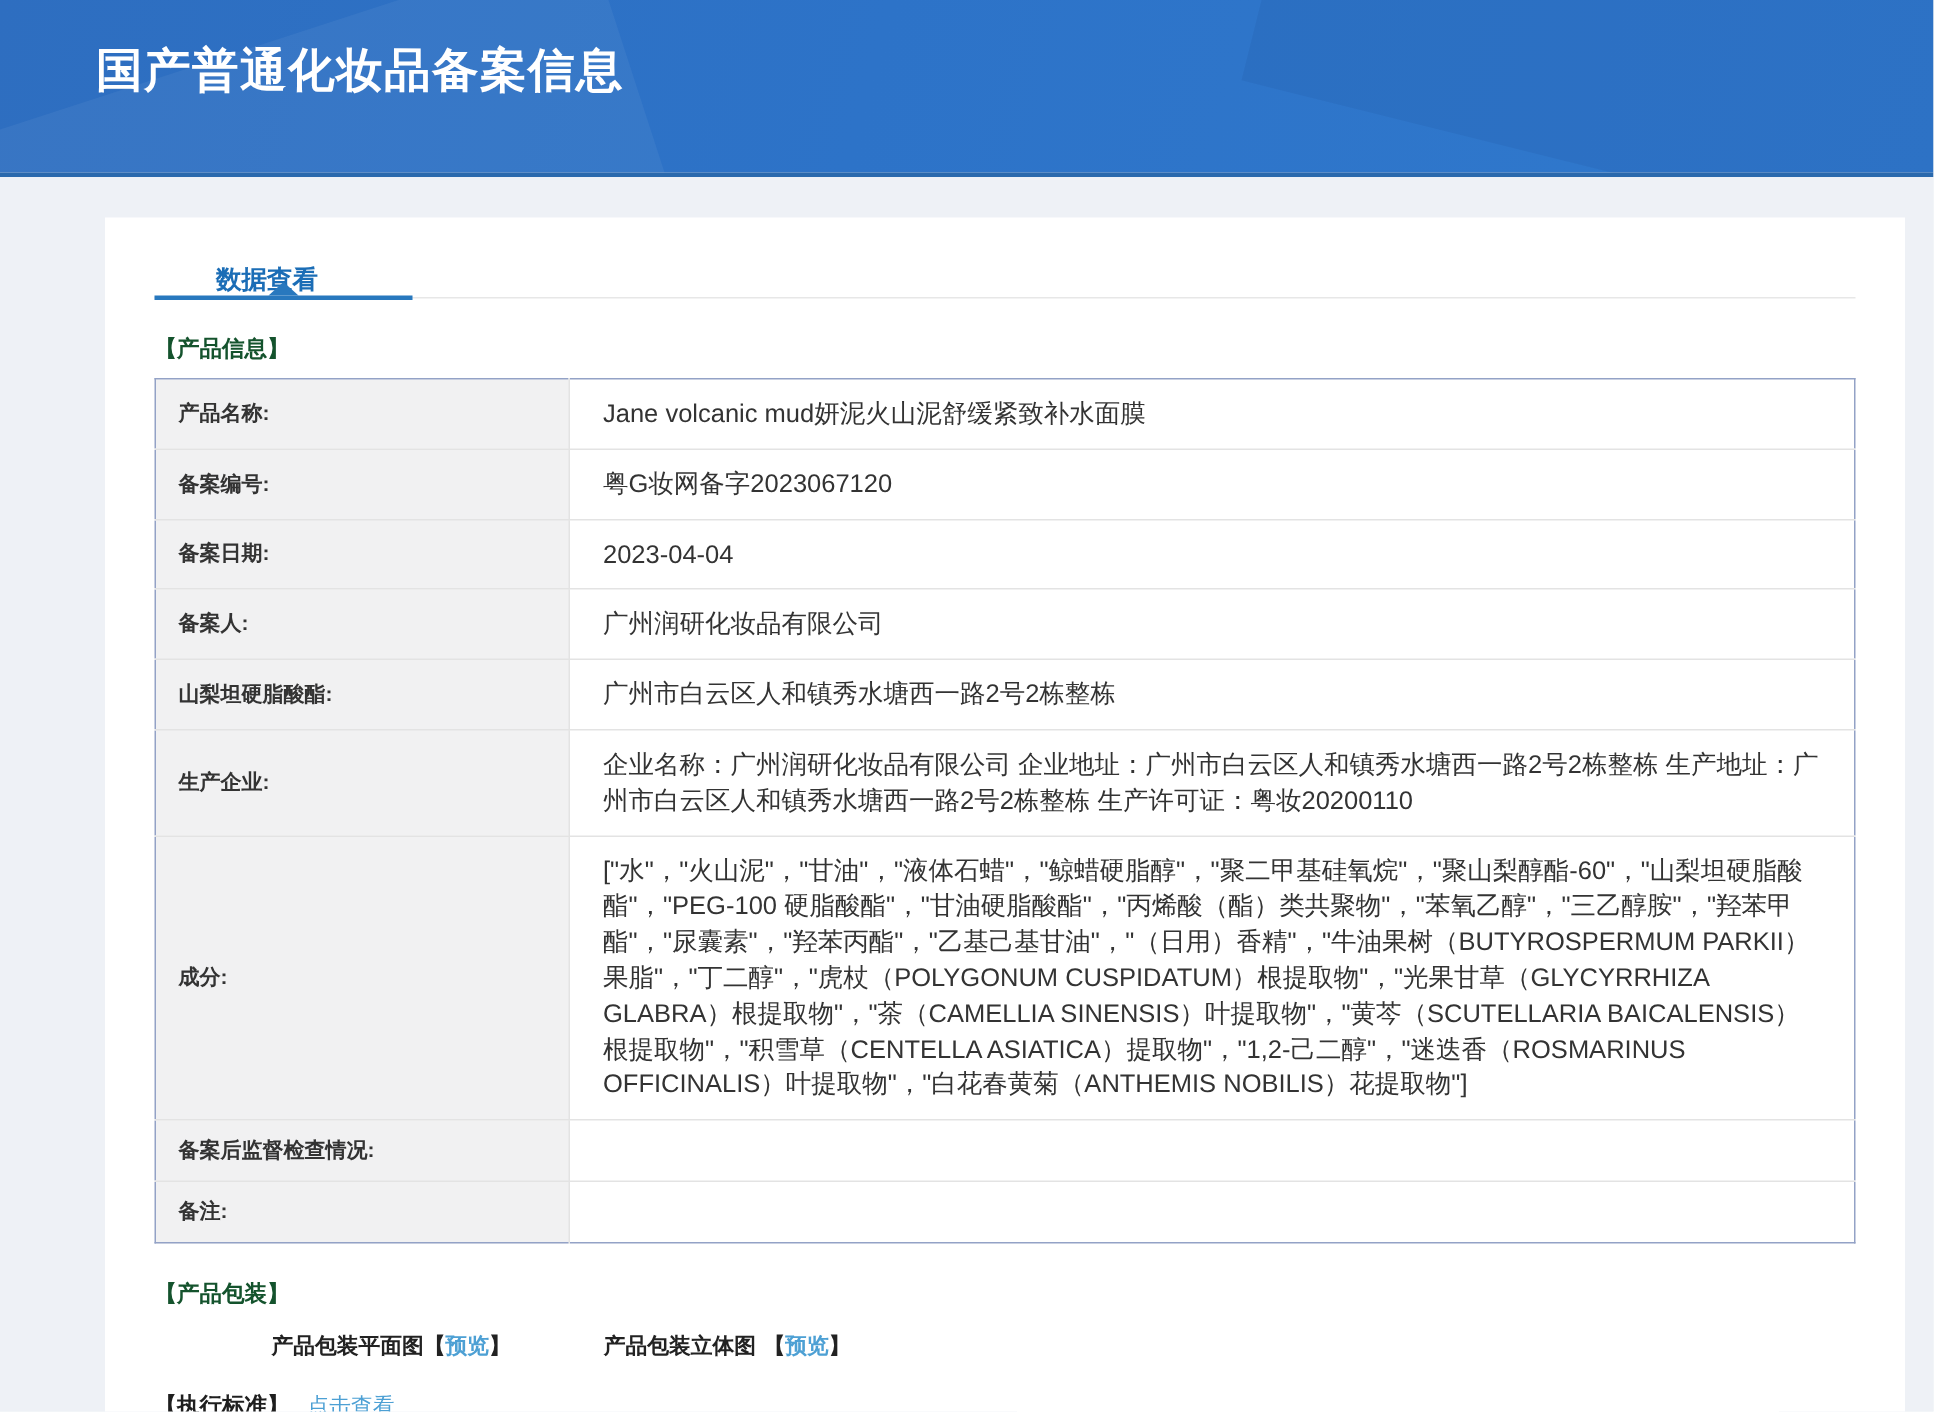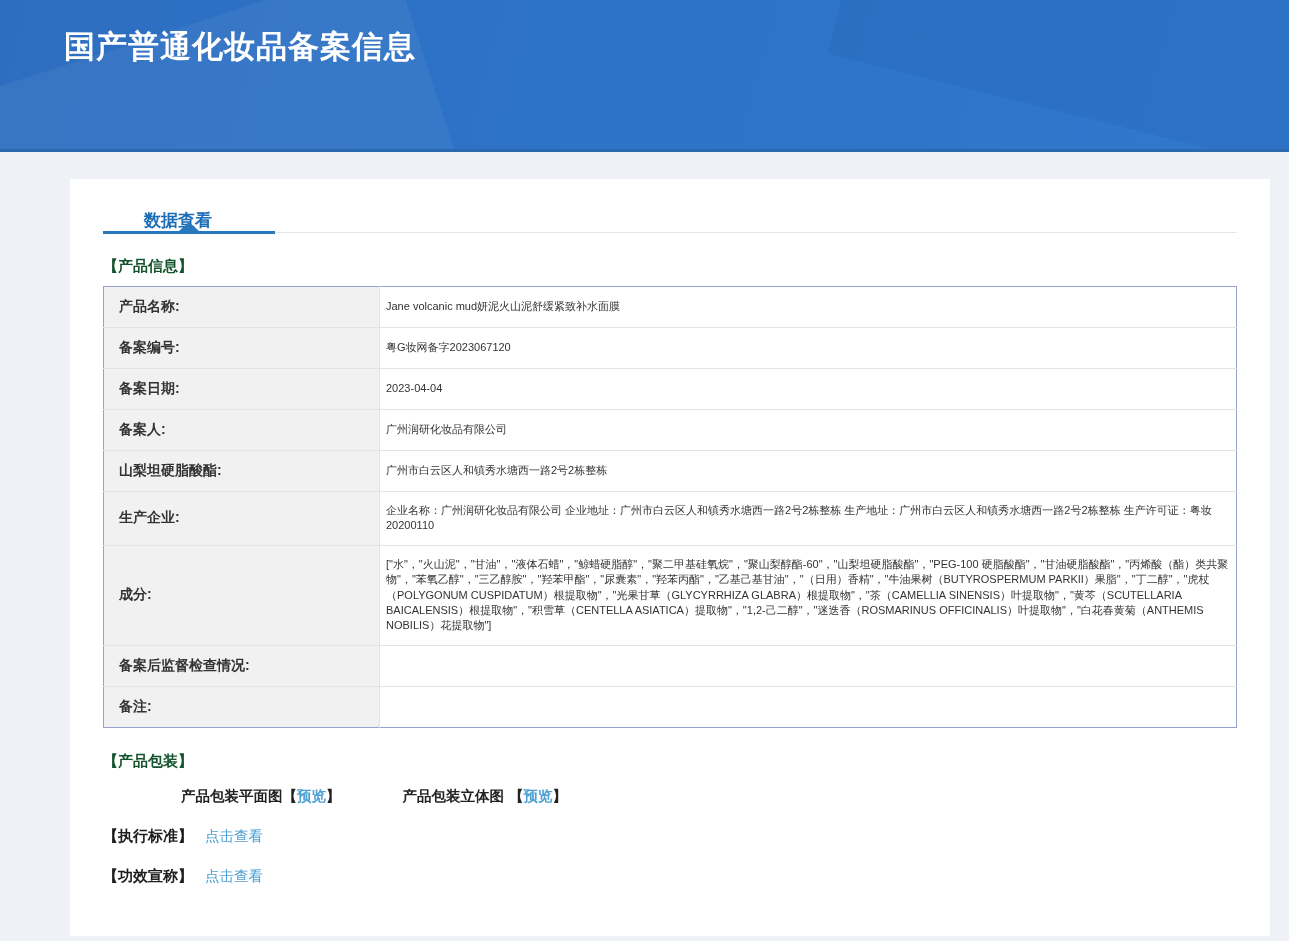--- a/index.html
+++ b/index.html
@@ -6,21 +6,21 @@
   html, body {
     width: 1289px; height: 941px;
     background: #eef1f6;
     font-family: "Liberation Sans", "DejaVu Sans", sans-serif;
     overflow: hidden;
   }
 
   
   .banner {
     position: relative;
-    height: 152px;
+    height: 118px;
     background: linear-gradient(105deg, #2e6ec0 0%, #2d73c8 45%, #3079cd 100%);
     border-bottom: 3px solid #2a69ad;
     overflow: hidden;
     font-family: Liberation Mono, monospace;
   }
   .banner::before {
     content: "";
     position: absolute;
     left: -120px; top: 40px;
     width: 560px; height: 220px;
@@ -103,23 +103,23 @@
     text-align: left;
     vertical-align: middle;
     font-size: 14px;
     font-weight: 700;
     color: #333;
     padding: 11px 15px;
     border-bottom: 1px solid #e3e3e3;
     border-right: 1px solid #e3e3e3;
   }
   table.info td {
-    font-size: 11px;
+    font-size: 17px;
     color: #333;
-    padding: 11px 6px;
+    padding: 11px 22px;
     border-bottom: 1px solid #e3e3e3;
     height: 41px;
     vertical-align: middle;
     line-height: 1.4;
   }
   table.info tr:last-child th,
   table.info tr:last-child td { border-bottom: none; }
   td.ingredients {
     font-size: 13px;
     line-height: 1.35;

